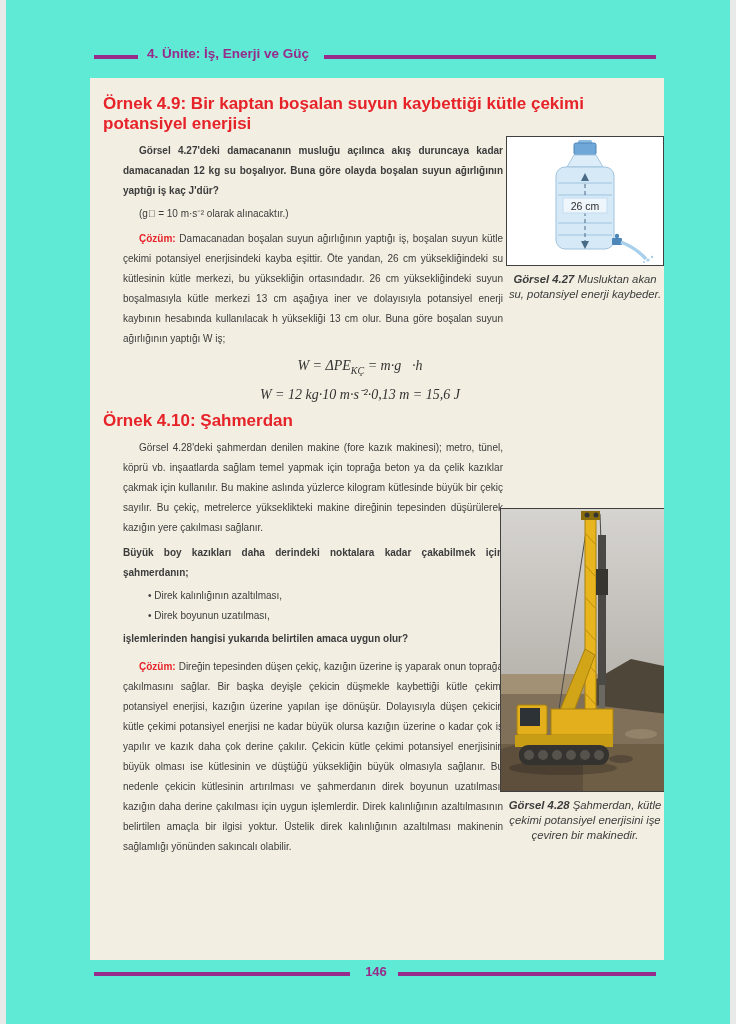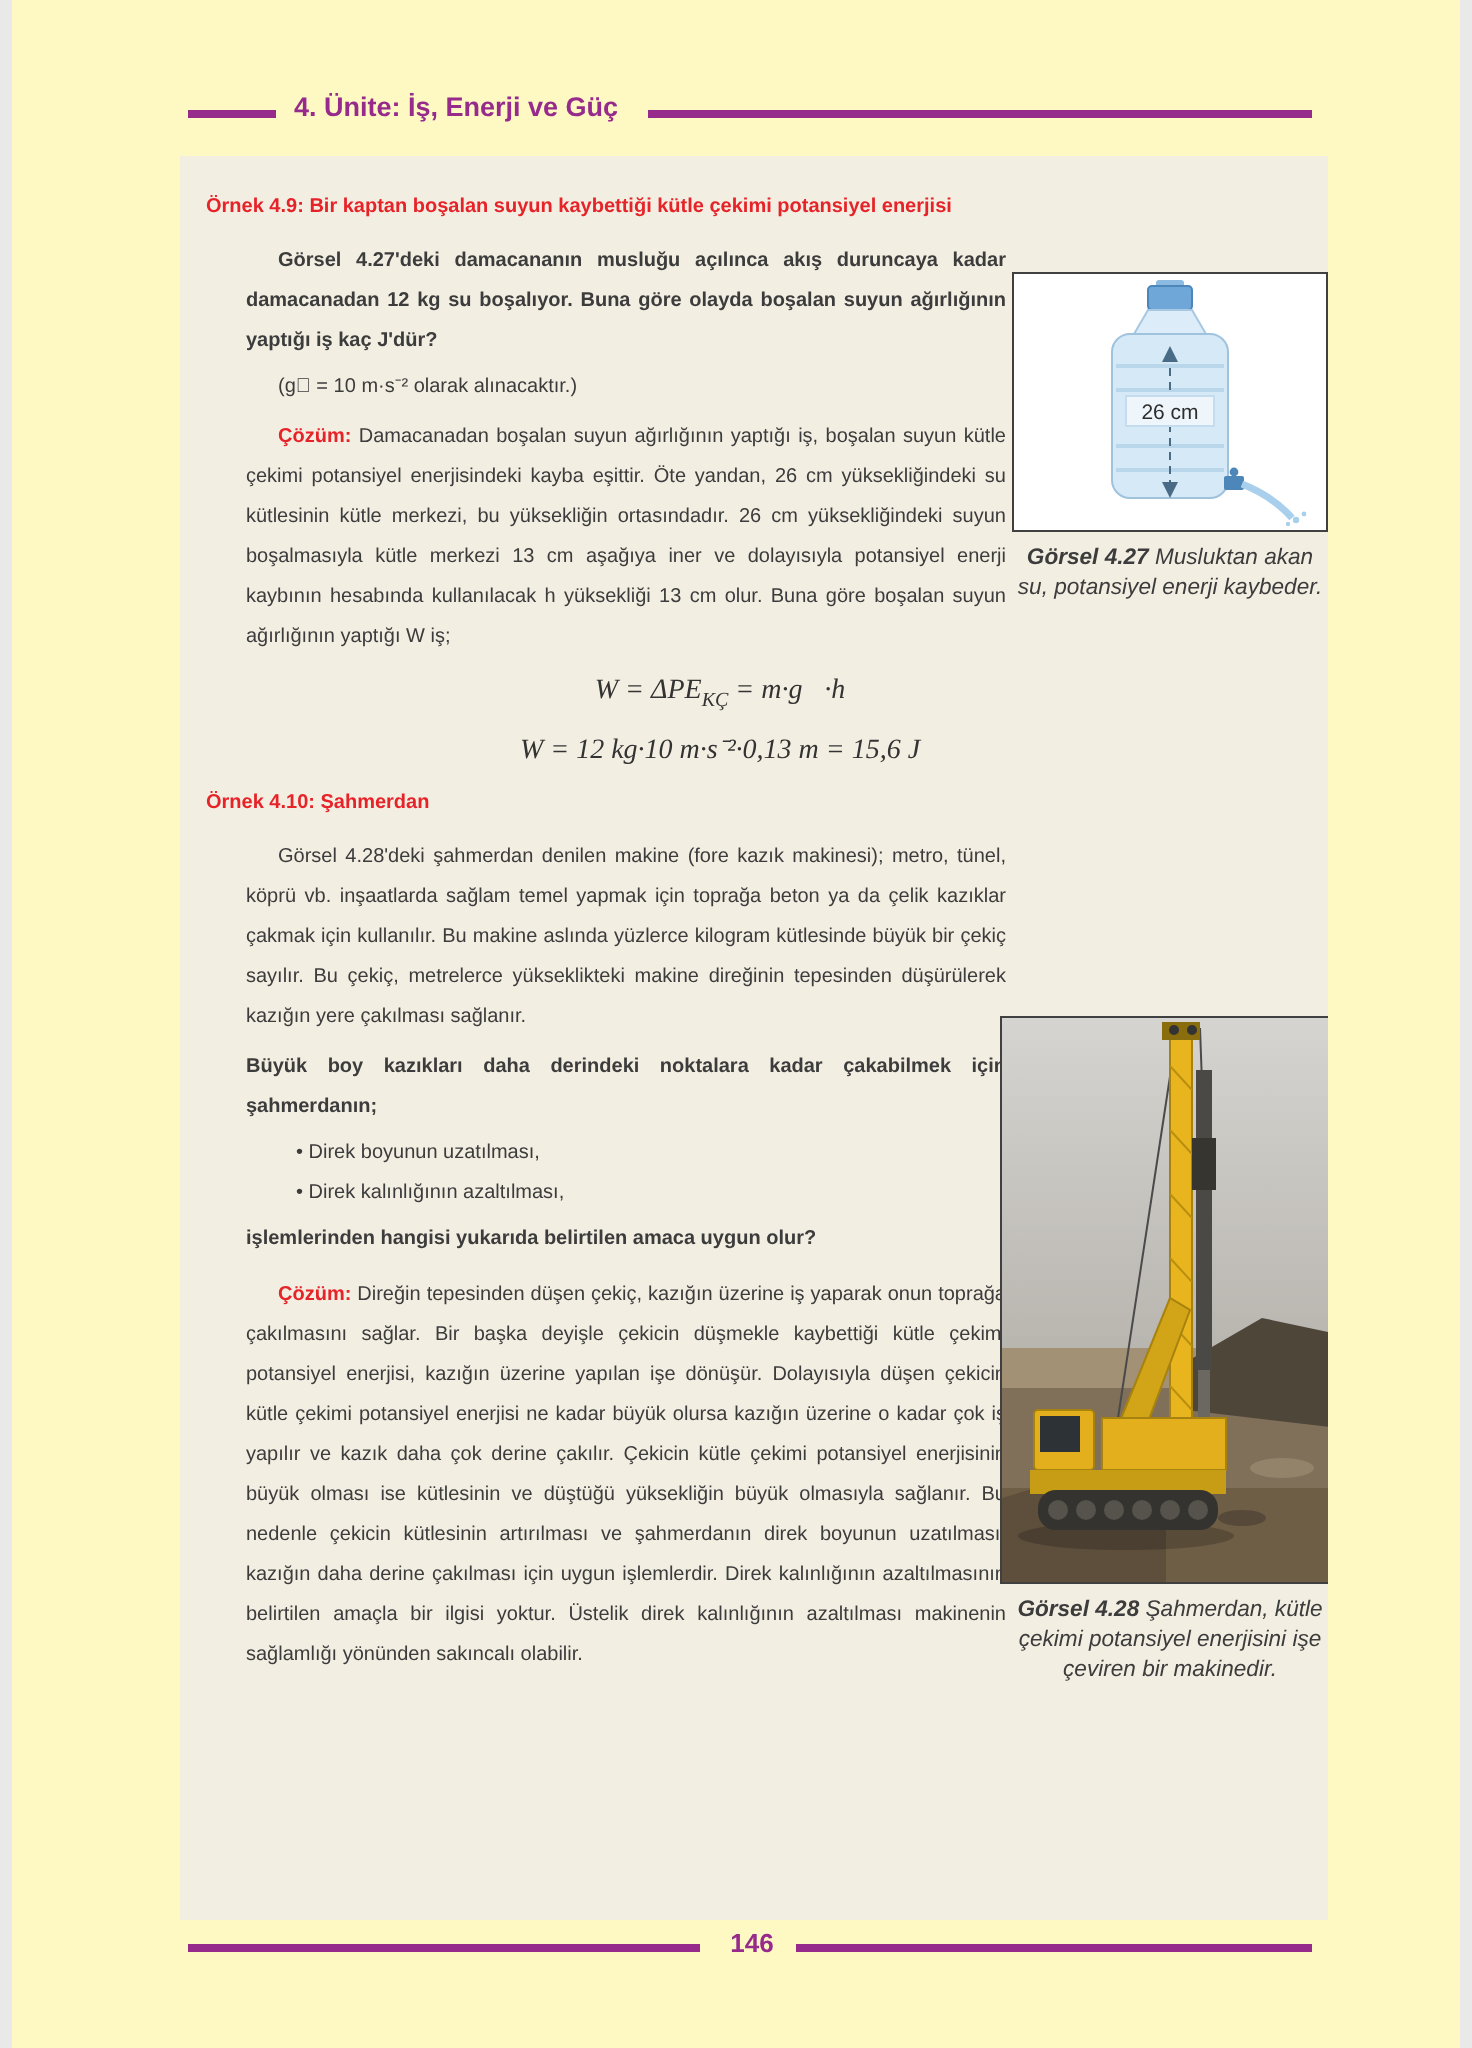--- a/index.html
+++ b/index.html
@@ -1,34 +1,34 @@
 <!DOCTYPE html>
 <html><head>
 <meta charset="utf-8">
 <style>
   * { margin:0; padding:0; box-sizing:border-box; }
   html,body { background:#e9e9e9; }
   .page {
-    position:relative; width:724px; height:1024px; background:#fef9c3;
+    position:relative; width:724px; height:1024px; background:#5eead4;
     font-family:"Liberation Sans", sans-serif; color:#3c3c3c; overflow:hidden;
     margin:0 auto;
     padding-left:16px;
   }
   
   .hdr-rule { position:absolute; height:4px; background:#962b8c; top:55px; }
   .hdr-rule.left  { left:88px;  width:44px; }
   .hdr-rule.right { left:318px; width:332px; }
   .unit-title { position:absolute; left:141px; top:46px; font-size:13.5px; font-weight:bold; color:#962b8c; white-space:nowrap; }
 
   
   .content {
     position:absolute; left:84px; top:78px; width:574px; height:882px;
     background:#f3eee2; padding-top:16px; overflow:hidden;
   }
-  .ex-title { color:#e62329; font-weight:bold; font-size:10px; line-height:20px; margin:0 12px 7px 13px; }
+  .ex-title { color:#e62329; font-weight:bold; font-size:17px; line-height:20px; margin:0 12px 7px 13px; }
   .col { width:404px; margin-left:9px; }
   p.body, li.body { font-size:10px; line-height:20px; text-align:justify; color:#3c3c3c;margin-left:24px; }
   .indent { text-indent:16px; }
   .bold { font-weight:bold; }
   .red  { color:#e62329; }
   .mb3 { margin-bottom:3px; }
   .mb5 { margin-bottom:5px; }
   .mb8 { margin-bottom:8px; }
   .eqs { width:540px; text-align:center; font-family:"Liberation Serif", serif; font-style:italic; font-size:14px; color:#333; margin:9px 0 4px 0; }
   .eq  { margin-bottom:8px; }
@@ -75,22 +75,22 @@
         <div class="eq">W = 12 kg·10 m·s⁻²·0,13 m = 15,6 J</div>
       </div>
     </section>
 
     <section>
       <h2 class="ex-title">Örnek 4.10: Şahmerdan</h2>
       <div class="col">
         <p class="body indent mb5">Görsel 4.28'deki şahmerdan denilen makine (fore kazık makinesi); metro, tünel, köprü vb. inşaatlarda sağlam temel yapmak için toprağa beton ya da çelik kazıklar çakmak için kullanılır. Bu makine aslında yüzlerce kilogram kütlesinde büyük bir çekiç sayılır. Bu çekiç, metrelerce yükseklikteki makine direğinin tepesinden düşürülerek kazığın yere çakılması sağlanır.</p>
         <p class="body lead mb3">Büyük boy kazıkları daha derindeki noktalara kadar çakabilmek için şahmerdanın;</p>
         <ul class="bullets">
+          <li class="body"><span>Direk kalınlığının azaltılması,</span></li>
           <li class="body"><span>Direk boyunun uzatılması,</span></li>
-          <li class="body"><span>Direk kalınlığının azaltılması,</span></li>
         </ul>
         <p class="body lead mb8">işlemlerinden hangisi yukarıda belirtilen amaca uygun olur?</p>
         <p class="body indent"><span class="red bold">Çözüm:</span><span> Direğin tepesinden düşen çekiç, kazığın üzerine iş yaparak onun toprağa çakılmasını sağlar. Bir başka deyişle çekicin düşmekle kaybettiği kütle çekimi potansiyel enerjisi, kazığın üzerine yapılan işe dönüşür. Dolayısıyla düşen çekicin kütle çekimi potansiyel enerjisi ne kadar büyük olursa kazığın üzerine o kadar çok iş yapılır ve kazık daha çok derine çakılır. Çekicin kütle çekimi potansiyel enerjisinin büyük olması ise kütlesinin ve düştüğü yüksekliğin büyük olmasıyla sağlanır. Bu nedenle çekicin kütlesinin artırılması ve şahmerdanın direk boyunun uzatılması, kazığın daha derine çakılması için uygun işlemlerdir. Direk kalınlığının azaltılmasının belirtilen amaçla bir ilgisi yoktur. Üstelik direk kalınlığının azaltılması makinenin sağlamlığı yönünden sakıncalı olabilir.</span></p>
       </div>
     </section>
 
     <figure class="fig427">
       <div class="fig-box">
         <svg width="156" height="128" viewBox="0 0 156 128">
           <rect x="0" y="0" width="156" height="128" fill="#ffffff"></rect>

